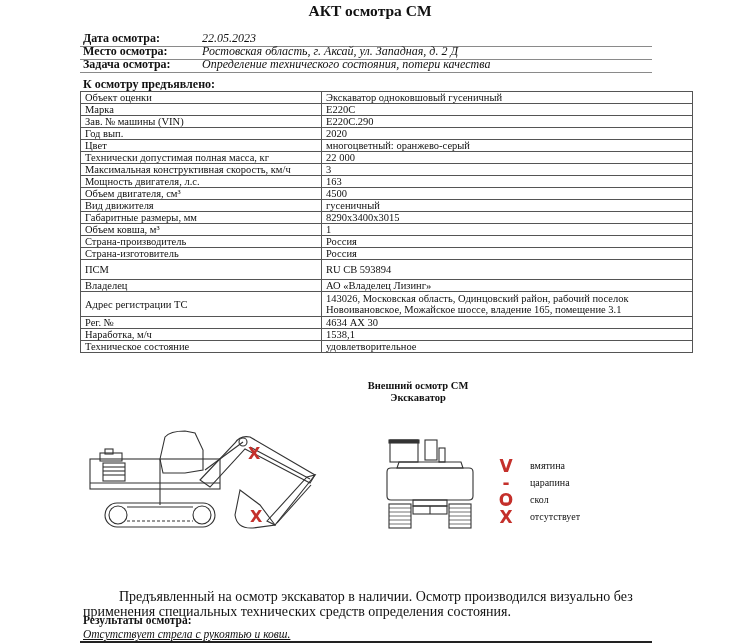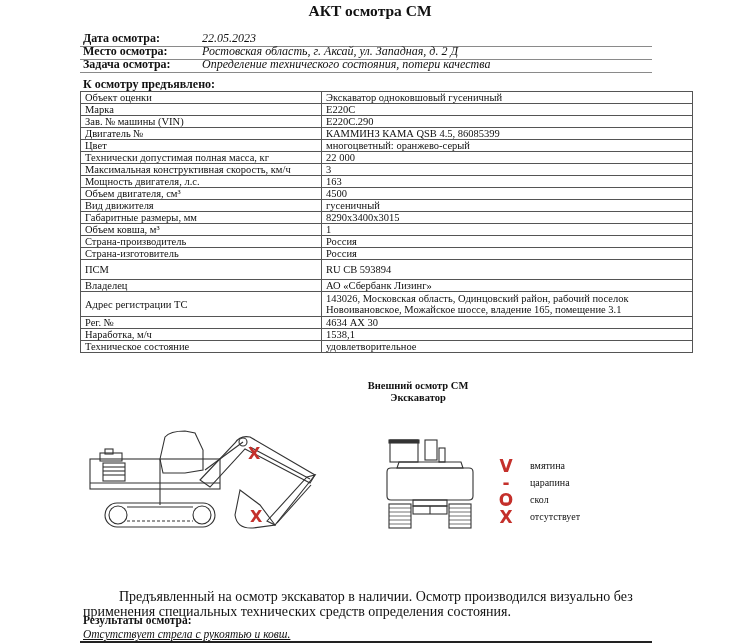--- a/index.html
+++ b/index.html
@@ -82,22 +82,22 @@
       </tr>
       <tr>
         <td class="k">Марка</td>
         <td>E220C</td>
       </tr>
       <tr>
         <td class="k">Зав. № машины (VIN)</td>
         <td>E220C.290</td>
       </tr>
       <tr>
-        <td class="k">Двигатель №</td>
-        <td>КАММИНЗ КАМА QSB 4.5, 86085399</td>
+        <td class="k">Год вып.</td>
+        <td>2020</td>
       </tr>
       <tr>
         <td class="k">Цвет</td>
         <td>многоцветный: оранжево-серый</td>
       </tr>
       <tr>
         <td class="k">Технически допустимая полная масса, кг</td>
         <td>22 000</td>
       </tr>
       <tr>
@@ -131,21 +131,21 @@
       <tr>
         <td class="k">Страна-изготовитель</td>
         <td>Россия</td>
       </tr>
       <tr class="tall">
         <td class="k">ПСМ</td>
         <td>RU CB 593894</td>
       </tr>
       <tr>
         <td class="k">Владелец</td>
-        <td>АО «Сбербанк Лизинг»</td>
+        <td>АО «Владелец Лизинг»</td>
       </tr>
       <tr class="two">
         <td class="k">Адрес регистрации ТС</td>
         <td>143026, Московская область, Одинцовский район, рабочий поселок Новоивановское, Можайское шоссе, владение 165, помещение 3.1</td>
       </tr>
       <tr>
         <td class="k">Рег. №</td>
         <td>4634 АХ 30</td>
       </tr>
       <tr>

